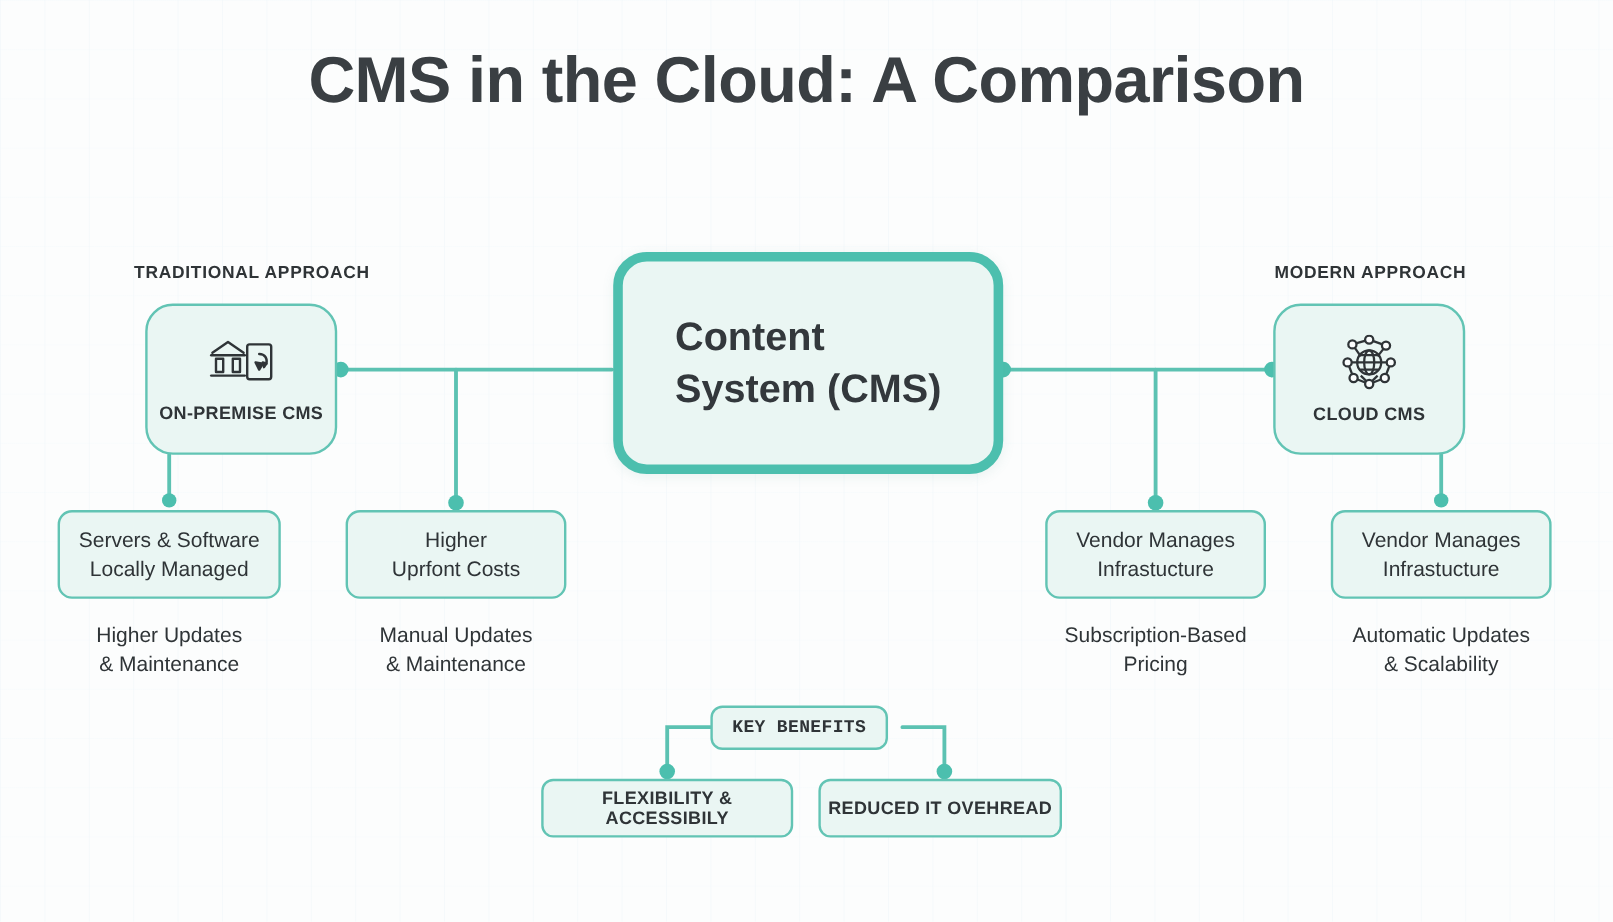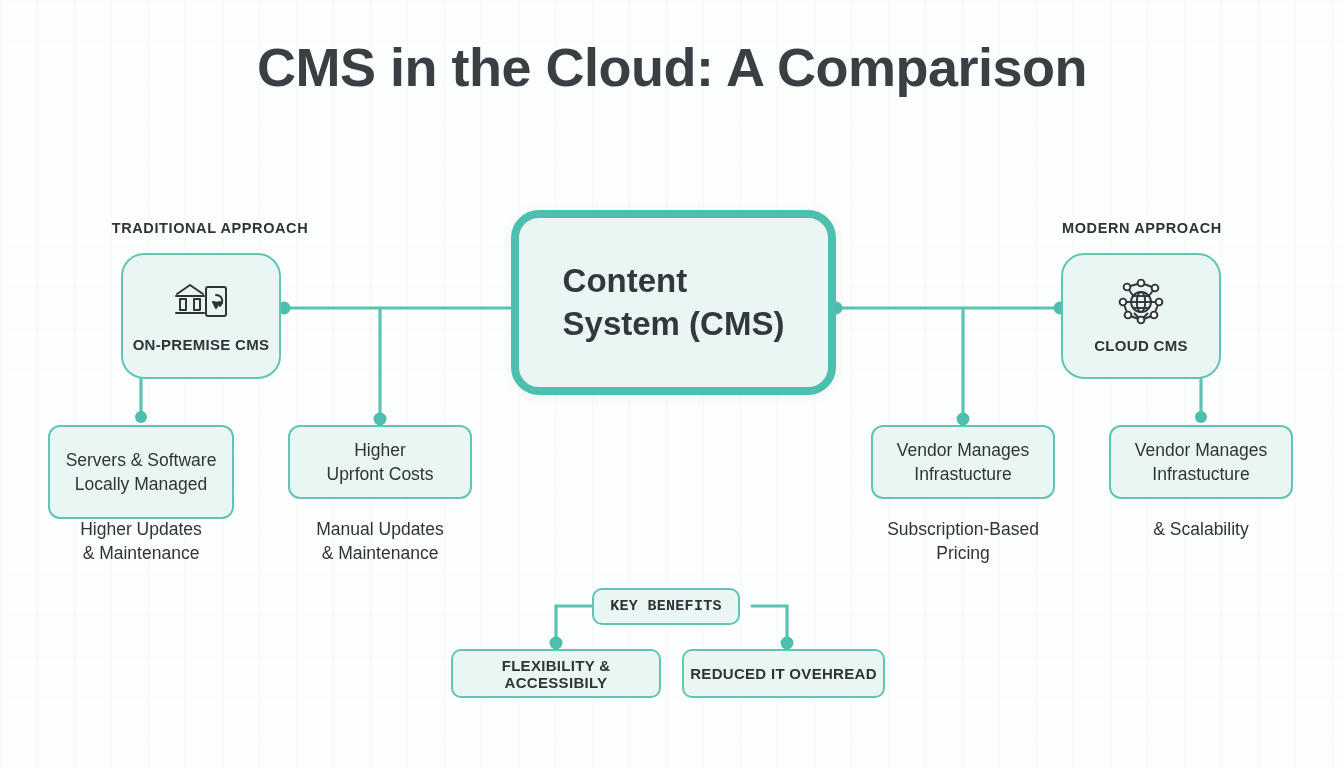--- a/index.html
+++ b/index.html
@@ -168,21 +168,21 @@
         <rect x="33" y="7" width="20" height="29" rx="2"></rect>
         <path d="M43 15 c5 0 7 4 6 8"></path>
         <path d="M49 23 l-3 -1 l1 4 z" fill="#2f3437"></path>
         <path d="M43 28 l-3 -6 l6 1 z" fill="#2f3437"></path>
       </g>
     </svg>
   </span>
   <span class="approach-label">ON-PREMISE CMS</span>
 </div>
 
-<div class="abs node branch" style="left:48px;top:425px;width:186px;height:94px;">
+<div class="abs node branch" style="left:48px;top:425px;width:186px;height:74px;">
   <span>Servers &amp; Software</span>
   <span>Locally Managed</span>
 </div>
 <div class="abs node branch" style="left:288px;top:425px;width:184px;height:74px;">
   <span>Higher</span>
   <span>Uprfont Costs</span>
 </div>
 
 <div class="abs caption" style="left:35px;top:517px;width:212px;">
   <div>Higher Updates</div>
@@ -244,20 +244,21 @@
 <div class="abs node branch" style="left:1109px;top:425px;width:184px;height:74px;">
   <span>Vendor Manages</span>
   <span>Infrastucture</span>
 </div>
 
 <div class="abs caption" style="left:857px;top:517px;width:212px;">
   <div>Subscription-Based</div>
   <div>Pricing</div>
 </div>
 <div class="abs caption" style="left:1095px;top:517px;width:212px;">
+  <div>Automatic Updates</div>
   <div>&amp; Scalability</div>
 </div>
 
 <div class="abs node pillbox" style="left:592px;top:588px;width:148px;height:37px;font-family:Liberation Mono, monospace;">
   <span>KEY BENEFITS</span>
 </div>
 
 <div class="abs node pillbox" style="left:451px;top:649px;width:210px;height:49px;">
   <span>FLEXIBILITY &amp; ACCESSIBILY</span>
 </div>

